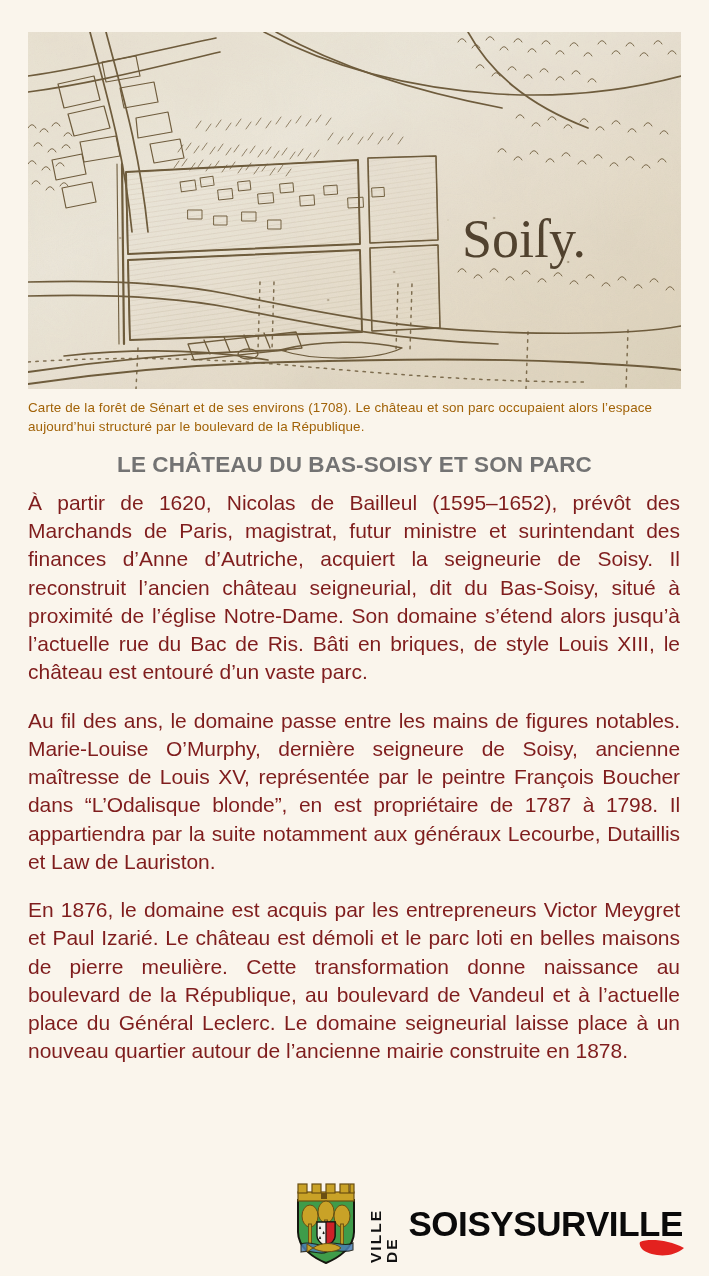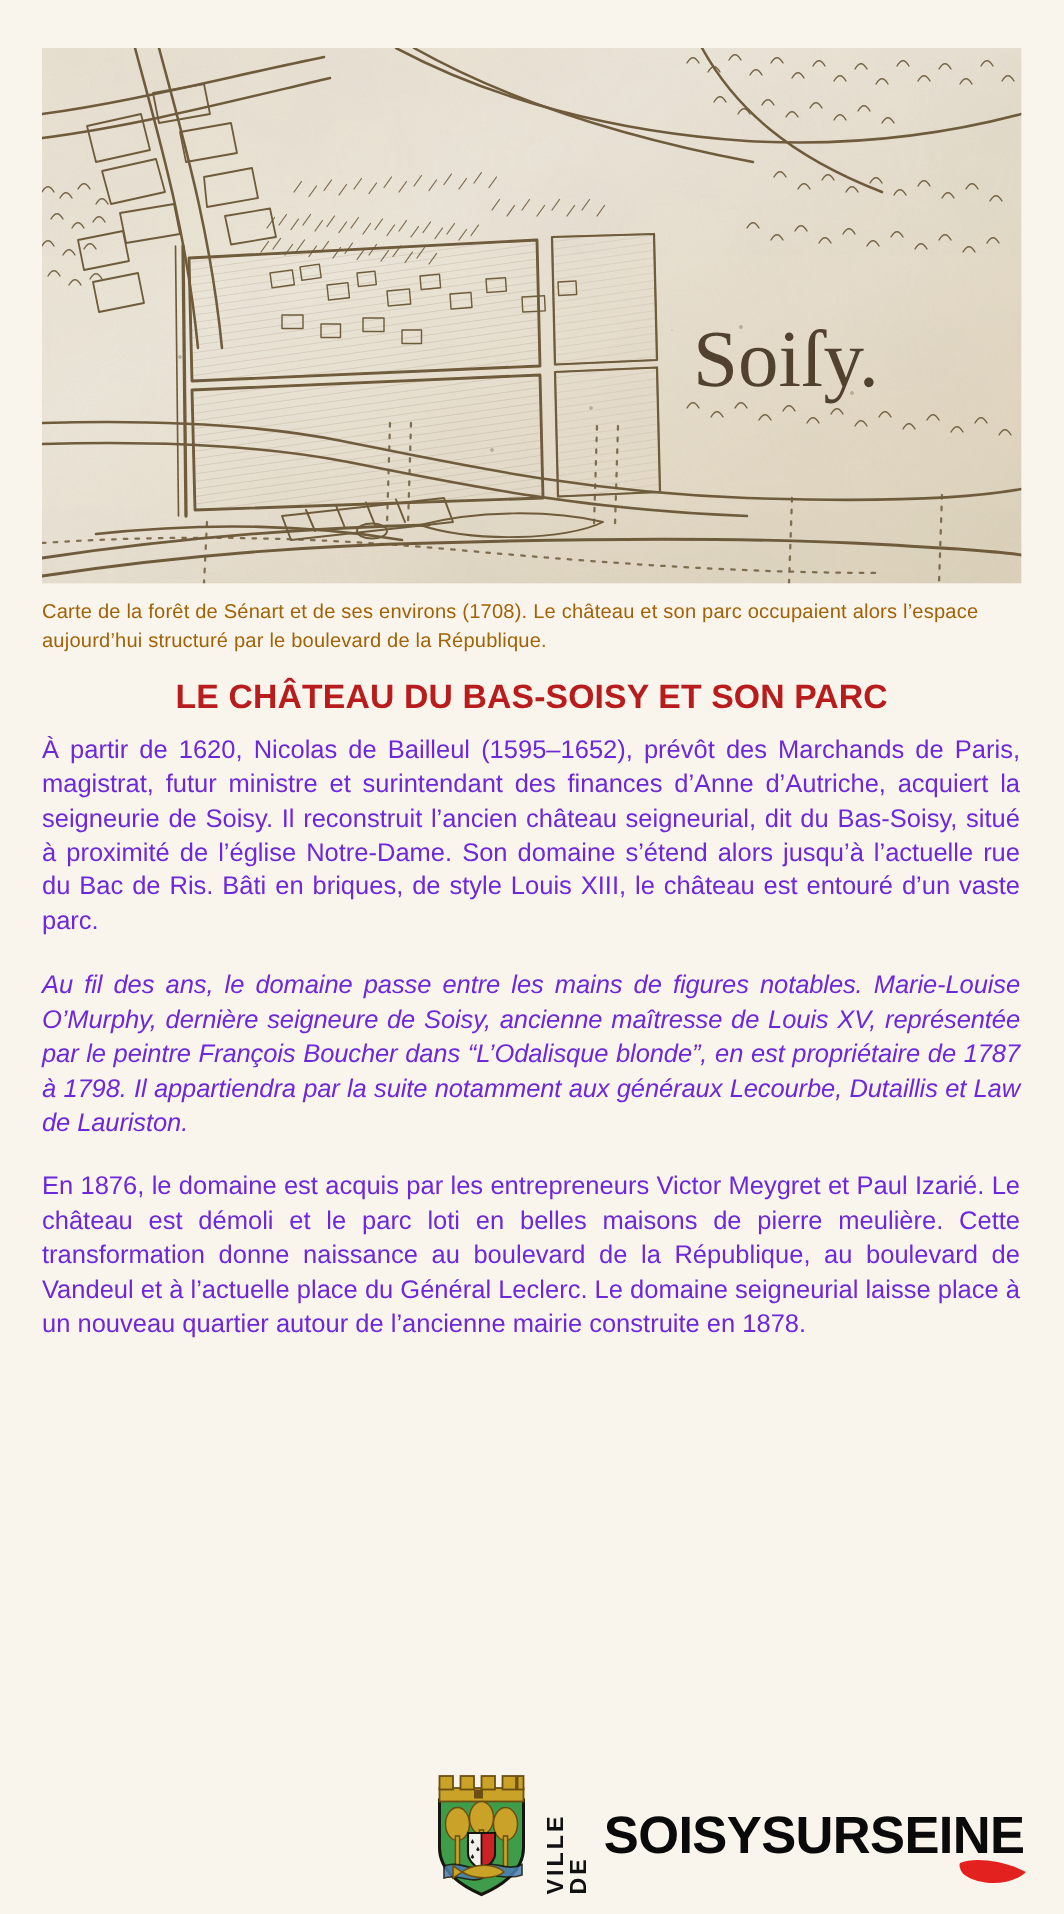--- a/index.html
+++ b/index.html
@@ -45,37 +45,37 @@
     color: #a16207;
   }
 
   
   .title {
     margin: 16px 0 11px 0;
     text-align: center;
     font-size: 22.5px;
     font-weight: bold;
     letter-spacing: 0.004em;
-    color: #b91c1c;
+    color: #737373;
     font-family: "Liberation Sans", sans-serif;
   }
 
   
   .body-copy { width: 653px; }
   .para {
     text-align: justify;
     text-justify: inter-word;
-    font-size: 17px;
+    font-size: 21px;
     line-height: 1.345;
     margin: 0 1px 20px 0;
-    color: #6d28d9;
+    color: #7f1d1d;
     hyphens: none;
   }
   .para:last-child { margin-bottom: 0; }
-  .para.tight { letter-spacing: -0.004em; font-style: italic; }
+  .para.tight { letter-spacing: -0.004em; }
 
   
   .logo-wrap {
     position: absolute;
     right: 26px;
     bottom: 14px;
     display: flex;
     align-items: center;
     gap: 9px;
   }
@@ -336,20 +336,20 @@
       <path d="M8 62 C 18 58, 26 66, 34 62 C 42 58, 50 66, 60 61 L60 68 C50 72, 42 66, 34 70 C26 74, 18 67, 8 70 Z" fill="#4a7fb5" stroke="#15160f" stroke-width="1.1" opacity="0.85"></path>
       <path d="M20 66 C 28 60, 42 60, 48 66 C 42 71, 28 71, 20 66 Z" fill="#c9a227" stroke="#6b4f12" stroke-width="1"></path>
       <path d="M20 66 l-6 -4 l0 8 Z" fill="#c9a227" stroke="#6b4f12" stroke-width="1"></path>
     </svg>
 
     <div class="ville-de">VILLE DE</div>
 
     <div class="wordmark">
       <span>SOISY</span>
       <span>SUR</span>
-      <span>SEINE</span>
+      <span>VILLE</span>
       <svg class="swoosh" viewBox="0 0 47 21">
         <path d="M1 3 C 10 -1, 30 1, 45 9 C 34 19, 14 18, 4 11 C 1.5 9, 0 5, 1 3 Z" fill="#e3221f"></path>
       </svg>
     </div>
   </div>
 
 </div>
 
 </body></html>

